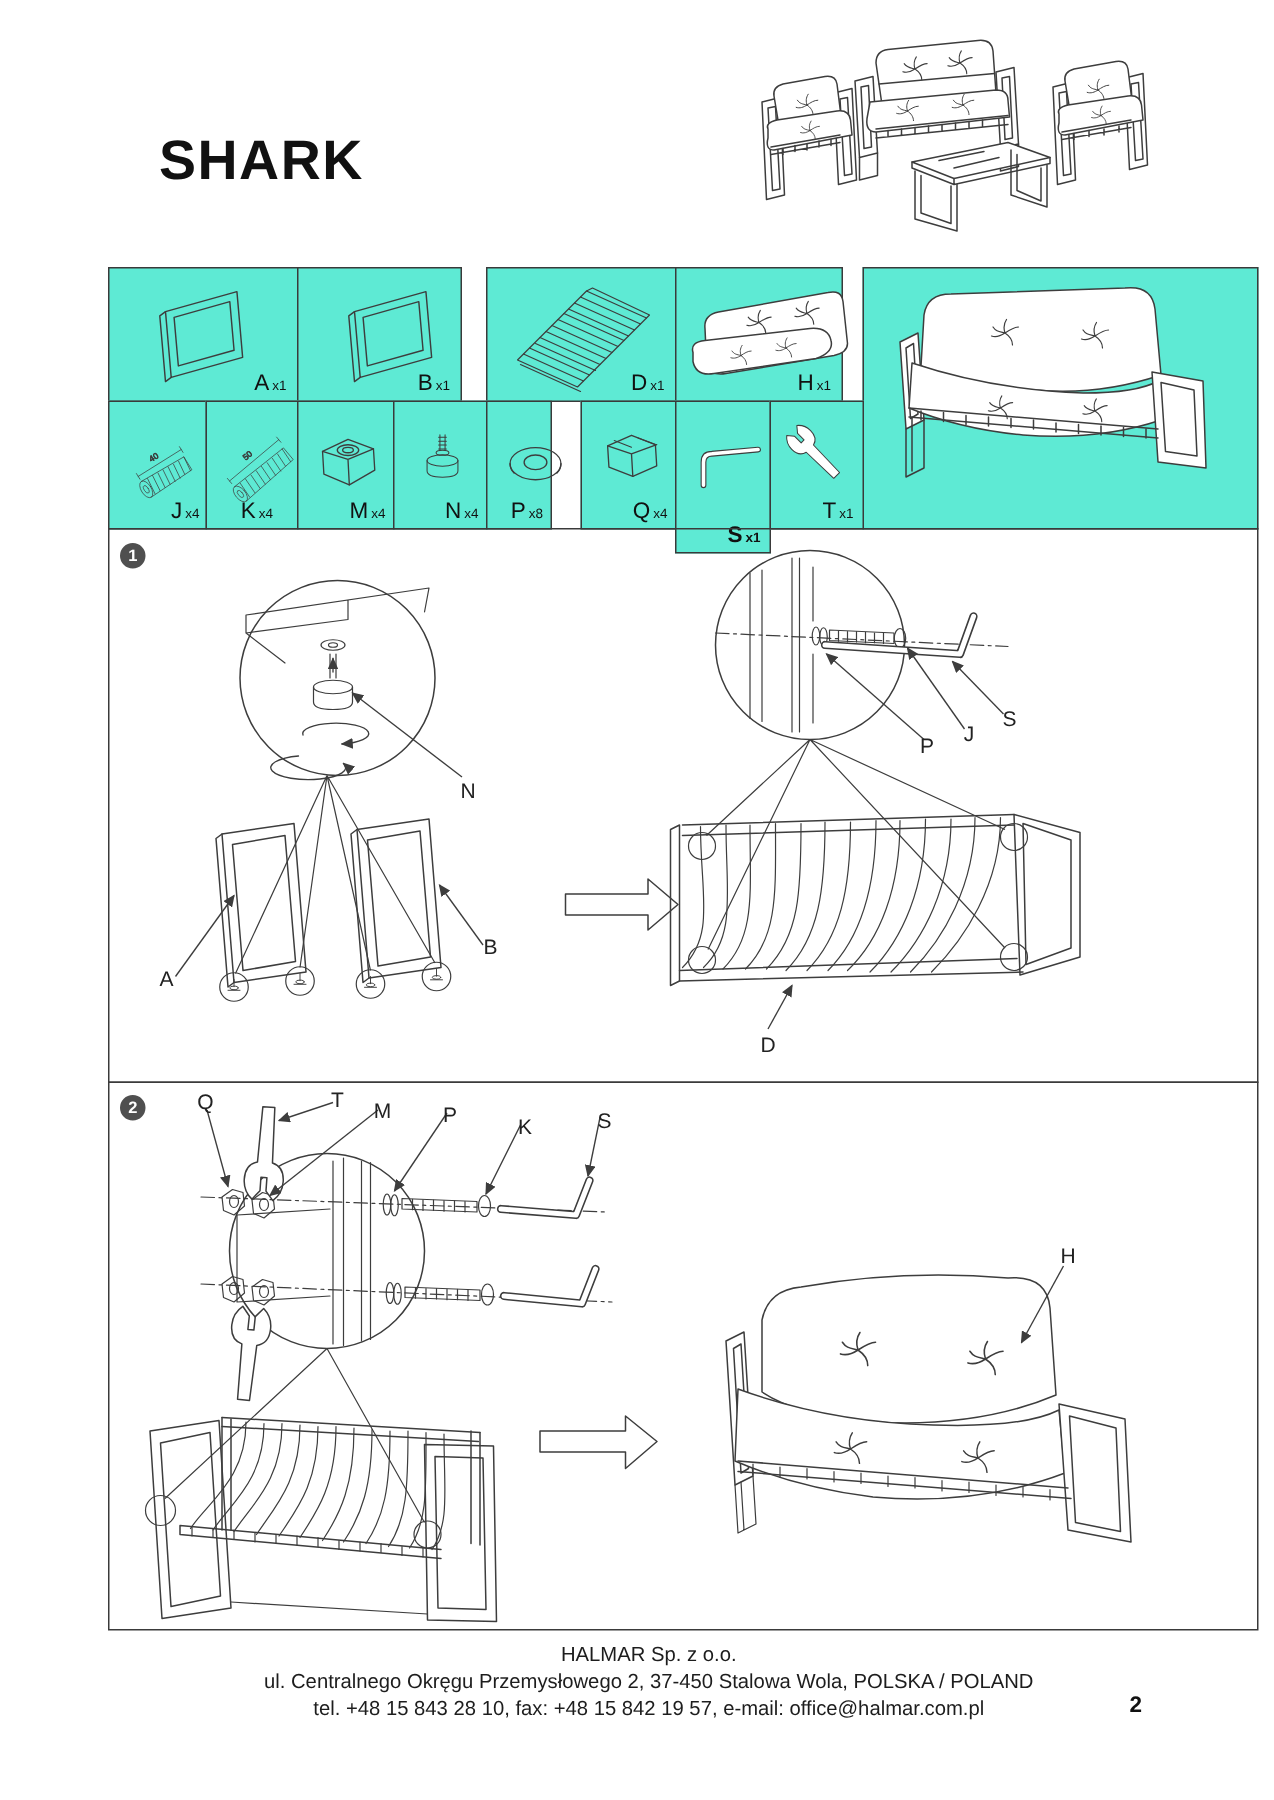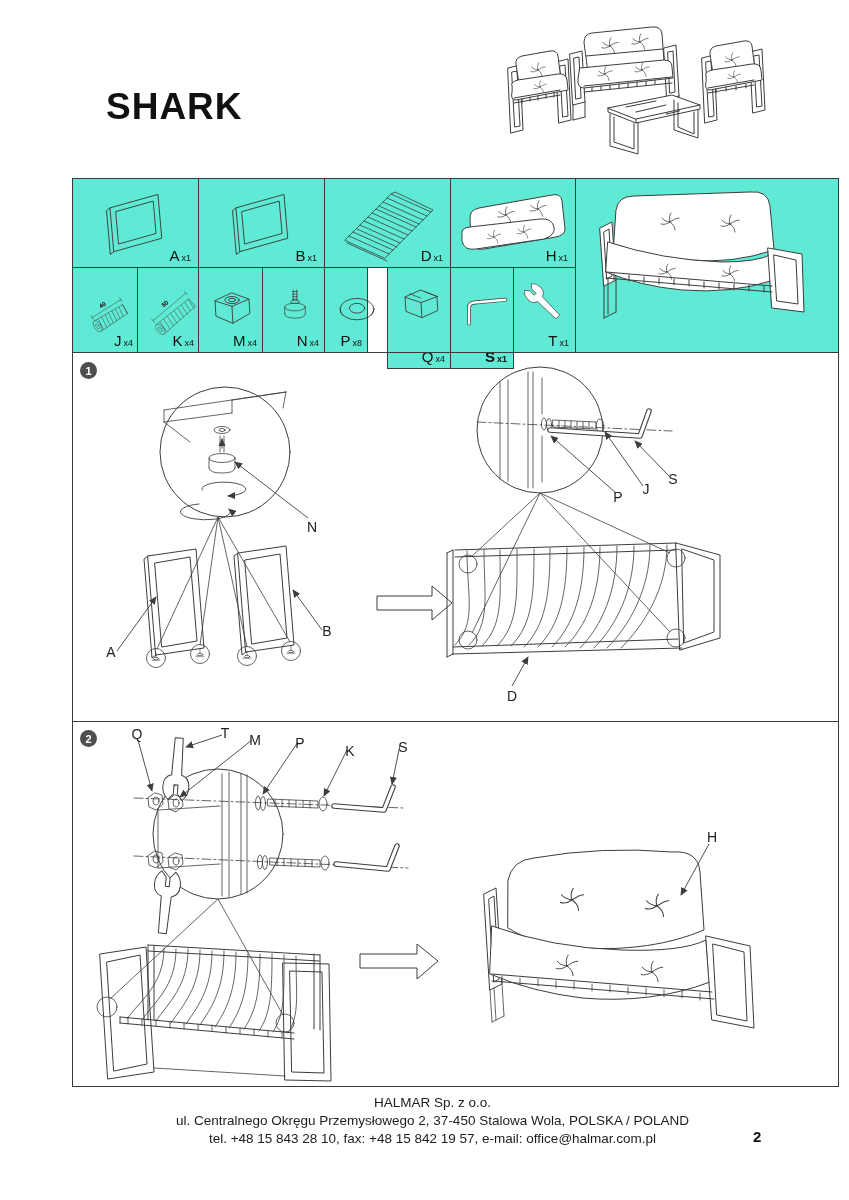--- a/index.html
+++ b/index.html
@@ -97,41 +97,41 @@
   <div class="cell" style="left:72px;top:178px;width:127px;height:90px;">
     <svg class="draw" style="left:14px;top:4px;" width="100" height="80" viewBox="0 0 100 84">
       <g class="s">
           <path d="M22,26 L72,12 L76,58 L26,72 Z"></path>
           <path d="M28,30 L67,19 L70,53 L31,64 Z"></path>
           <path d="M22,26 L18,29 L22,75 L26,72"></path>
         </g>
     </svg>
     <div class="plabel"><span>A</span><span class="qty">x1</span></div>
   </div>
-  <div class="cell" style="left:198px;top:178px;width:127px;height:90px;">
+  <div class="cell" style="left:198px;top:178px;width:110px;height:90px;">
     <svg class="draw" style="left:14px;top:4px;" width="100" height="80" viewBox="0 0 100 84">
       <g class="s">
           <path d="M22,26 L72,12 L76,58 L26,72 Z"></path>
           <path d="M28,30 L67,19 L70,53 L31,64 Z"></path>
           <path d="M22,26 L18,29 L22,75 L26,72"></path>
         </g>
     </svg>
     <div class="plabel"><span>B</span><span class="qty">x1</span></div>
   </div>
   <div class="cell" style="left:324px;top:178px;width:127px;height:90px;">
     <svg class="draw" style="left:7px;top:3px;" width="112" height="82" viewBox="0 0 110 82">
       <g class="t">
         <path d="M12,58 L58,12 L98,30 L52,76 Z"></path>
           <path d="M14,61 L54,79 M58,12 L62,10 L100,28 L98,30"></path>
         <path d="M16,54 L56,72 M20,50 L60,68 M24,47 L64,65 M27,43 L67,61 M31,39 L71,57 M35,35 L75,53 M39,31 L79,49 M43,27 L83,45 M46,24 L86,42 M50,20 L90,38 M54,16 L94,34"></path>
       </g>
     </svg>
     <div class="plabel"><span>D</span><span class="qty">x1</span></div>
   </div>
-  <div class="cell" style="left:450px;top:178px;width:126px;height:90px;">
+  <div class="cell" style="left:450px;top:178px;width:112px;height:90px;">
     <svg class="draw" style="left:3px;top:4px;" width="120" height="78" viewBox="0 0 120 78">
       <g class="s">
         <path class="sw" d="M16,36 Q15,27 25,25 L98,12 Q107,10 108,18 L111,46 Q111,52 102,54 L30,66 Q18,68 17,58 Z"></path>
         <path class="sw" d="M8,52 Q6,45 16,44 L86,36 Q98,35 100,44 Q102,52 90,56 L22,66 Q10,68 8,58 Z"></path>
         <use href="#tuft" transform="translate(52,32) scale(0.9)"></use>
           <use href="#tuft" transform="translate(84,26) scale(0.9)"></use>
         <use href="#tuft" transform="translate(40,54) scale(0.75)"></use>
           <use href="#tuft" transform="translate(70,49) scale(0.75)"></use>
       </g>
     </svg>
@@ -175,21 +175,21 @@
     <svg class="draw" style="left:0px;top:2px;" width="62" height="70" viewBox="0 0 110 124">
       <g class="t" transform="rotate(-40 55 66) translate(4,24)">
         <path d="M14,38 L14,46 M90,38 L90,46 M14,42 L90,42"></path>
         <text class="dim" x="44" y="36">50</text>
         <ellipse cx="14" cy="62" rx="6" ry="11"></ellipse>
           <ellipse cx="14" cy="62" rx="2.5" ry="5"></ellipse>
         <path d="M14,51 L88,53 L88,71 L14,73"></path>
         <path d="M22,52 L20,72 M30,52 L28,72 M38,53 L36,72 M46,53 L44,72 M54,53 L52,72 M62,54 L60,72 M70,54 L68,72 M78,54 L76,71 M86,53 L84,71"></path>
       </g>
     </svg>
-    <div class="plabel" style="right:4px;margin-top:27px;"><span>K</span><span class="qty">x4</span></div>
+    <div class="plabel" style="right:16px;margin-top:27px;"><span>K</span><span class="qty">x4</span></div>
   </div>
   <div class="cell" style="left:198px;top:267px;width:65px;height:86px;">
     <svg class="draw" style="left:8px;top:18px;" width="50" height="46" viewBox="0 0 56 48">
       <g class="s">
           <path d="M28,6 L47,13 L48,29 L29,40 L10,32 L9,15 Z"></path>
           <path d="M9,15 L28,21 L47,13 M28,21 L29,40"></path>
       <ellipse cx="28" cy="14" rx="8" ry="4"></ellipse>
           <ellipse cx="28" cy="14" rx="4" ry="2"></ellipse>
         </g>
     </svg>
@@ -209,21 +209,21 @@
   <div class="cell" style="left:324px;top:267px;width:44px;height:86px;padding-left:32px;">
     <svg class="draw" style="left:7px;top:20px;" width="50" height="44" viewBox="0 0 56 44">
       <g class="s">
           <ellipse cx="28" cy="21" rx="19" ry="12"></ellipse>
           <path d="M9,21 Q9,25 12,28 M47,21 Q47,25 44,28"></path>
       <ellipse cx="28" cy="20" rx="8.5" ry="5.5"></ellipse>
         </g>
     </svg>
     <div class="plabel" style="right:5px;"><span>P</span><span class="qty">x8</span></div>
   </div>
-  <div class="cell" style="left:387px;top:267px;width:64px;height:102px;">
+  <div class="cell" style="left:387px;top:267px;width:64px;height:86px;">
     <svg class="draw" style="left:10px;top:16px;" width="46" height="46" viewBox="0 0 52 48">
       <g class="s">
           <path d="M26,5 L44,12 L45,28 L27,36 L9,29 L8,13 Z"></path>
           <path d="M8,13 L26,19 L45,12 M26,19 L27,36"></path>
       <path d="M13,9 L26,14 M31,7 L44,12" class="t"></path>
         </g>
     </svg>
     <div class="plabel" style="right:5px;"><span>Q</span><span class="qty">x4</span></div>
   </div>
   <div class="cell" style="left:450px;top:267px;width:64px;height:102px;font-weight:bold;">

